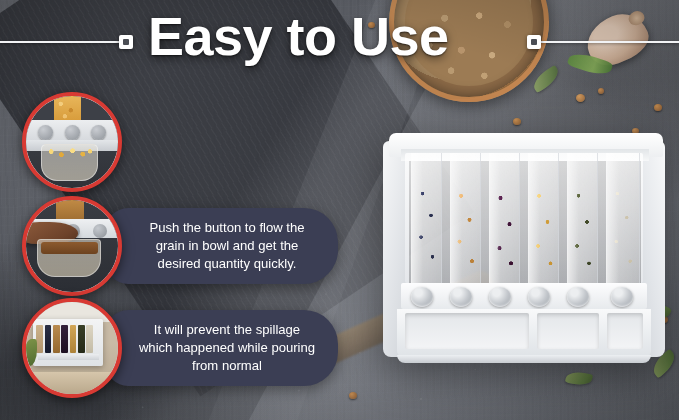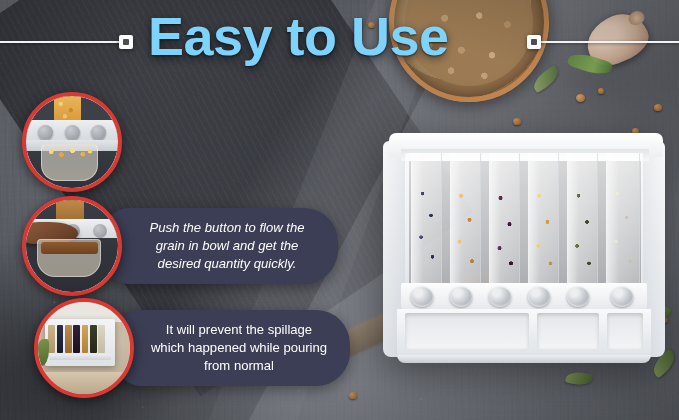--- a/index.html
+++ b/index.html
@@ -102,39 +102,39 @@
     border-radius:70% 14% 70% 14%;opacity:.93;
     box-shadow:0 1px 3px rgba(0,0,0,.4);}
   
   .spoon{left:300px;top:352px;width:210px;height:26px;
     background:linear-gradient(180deg,#a38761,#8a6f4d 55%,#6e573b);
     border-radius:10px;transform:rotate(-24deg);transform-origin:0 50%;
     opacity:.55;filter:blur(1.1px);}
 
   
   .title{position:absolute;left:148px;top:8px;z-index:6;
-    font-size:54px;font-weight:bold;color:#7dd3fc;letter-spacing:-0.5px;
+    font-size:54px;font-weight:bold;color:#ffffff;letter-spacing:-0.5px;
     text-shadow:0 3px 10px rgba(0,0,0,.55), 0 1px 2px rgba(0,0,0,.6);
     line-height:1.05;white-space:nowrap;}
   .rule{position:absolute;height:2px;background:#f2f3f5;z-index:5;
     box-shadow:0 1px 3px rgba(0,0,0,.4);}
   .rule-left{left:0;top:41px;width:126px;}
   .rule-right{left:540px;top:41px;width:139px;}
   .sq{position:absolute;z-index:7;width:14px;height:14px;background:#fff;
     border-radius:2px;box-shadow:0 1px 4px rgba(0,0,0,.45);}
   .sq:after{content:"";position:absolute;left:4px;top:4px;width:6px;height:6px;
     background:#4b4e55;border-radius:1px;}
   .sq-left{left:119px;top:35px;}
   .sq-right{left:527px;top:35px;}
 
   
   .feature{position:absolute;z-index:8;display:flex;align-items:center;}
   .f1{left:22px;top:92px;}
   .f2{left:22px;top:196px;}
-  .f3{left:34px;top:298px;}
+  .f3{left:22px;top:298px;}
 
   .thumb{position:relative;width:100px;height:100px;border-radius:50%;
     border:4px solid #d83a33;overflow:hidden;flex:0 0 auto;z-index:3;
     box-shadow:0 3px 12px rgba(0,0,0,.55);background:#cfd2d6;}
   .thumb-in{position:absolute;inset:0;overflow:hidden;border-radius:50%;}
 
   
   .t1-wall{position:absolute;inset:0;background:linear-gradient(180deg,#3d4047 0 26%, #2f3238 100%);}
   .t1-tube{position:absolute;left:30%;top:0;width:30%;height:28%;
     background:linear-gradient(180deg,#e8b65a,#d79b3a);}
@@ -192,21 +192,21 @@
     background:linear-gradient(180deg,#d6c6ab,#b9a88c);}
 
   
   .bubble{position:relative;margin-left:-16px;z-index:2;
     background:#3b3e54;color:#ffffff;
     border-radius:22px 34px 34px 22px;
     padding:11px 20px 11px 30px;
     box-shadow:0 4px 14px rgba(0,0,0,.38);
     font-size:13.1px;line-height:1.36;text-align:center;font-weight:normal;}
   .b1{width:232px;}
-  .b2{width:232px;font-style:italic;}
+  .b2{width:232px;}
   .b3{width:232px;}
 
   
   .product{position:absolute;left:383px;top:133px;width:282px;height:236px;z-index:7;
     filter:drop-shadow(0 10px 22px rgba(0,0,0,.45));}
   .p-top{position:absolute;left:6px;top:0;width:274px;height:24px;
     background:linear-gradient(180deg,#ffffff,#edeff1);
     border-radius:7px 7px 2px 2px;}
   .p-topshade{position:absolute;left:18px;top:16px;width:248px;height:12px;
     background:linear-gradient(180deg,#e2e5e8,#f6f7f8);}

